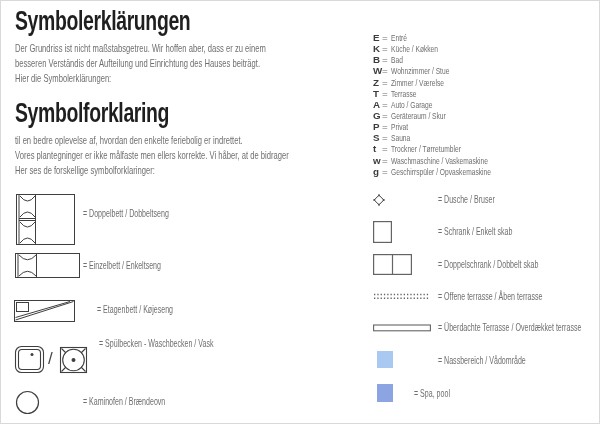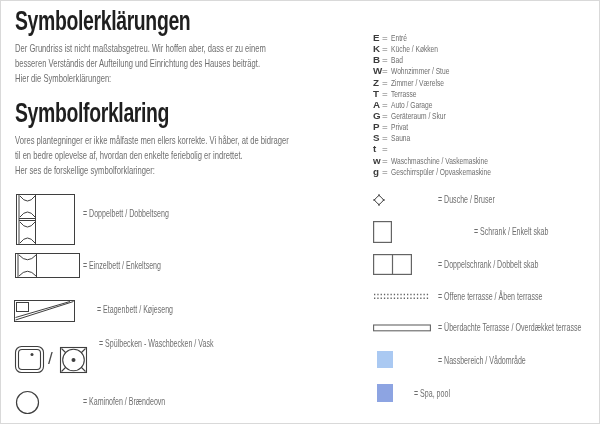--- a/index.html
+++ b/index.html
@@ -38,22 +38,22 @@
   <div class="abs intro" style="left:14px; top:40px;">
     <div><span class="cond">Der Grundriss ist nicht maßstabsgetreu. Wir hoffen aber, dass er zu einem</span></div>
     <div><span class="cond">besseren Verständis der Aufteilung und Einrichtung des Hauses beiträgt.</span></div>
     <div><span class="cond">Hier die Symbolerklärungen:</span></div>
   </div>
 
   <div class="abs" style="left:14px; top:97px;">
     <h1><span class="cond">Symbolforklaring</span></h1>
   </div>
   <div class="abs intro" style="left:14px; top:132px;">
+    <div><span class="cond">til en bedre oplevelse af, hvordan den enkelte feriebolig er indrettet.</span></div>
     <div><span class="cond">Vores plantegninger er ikke målfaste men ellers korrekte. Vi håber, at de bidrager</span></div>
-    <div><span class="cond">til en bedre oplevelse af, hvordan den enkelte feriebolig er indrettet.</span></div>
     <div><span class="cond">Her ses de forskellige symbolforklaringer:</span></div>
   </div>
 
   <div>
 
     <div>
       <svg class="abs ic-dark" style="left:13px; top:192px;" width="63" height="53" viewBox="0 0 63 53" fill="none" stroke="currentColor" stroke-width="1">
         <rect x="2.5" y="1.5" width="58" height="50"></rect>
         <line x1="5" y1="1.5" x2="5" y2="51.5"></line>
         <line x1="21.5" y1="1.5" x2="21.5" y2="51.5"></line>
@@ -173,20 +173,21 @@
       <span class="code-label"><span class="cond-n">Privat</span></span>
     </div>
     <div class="code-row">
       <span class="code-letter">S</span>
       <span class="code-eq">=</span>
       <span class="code-label"><span class="cond-n">Sauna</span></span>
     </div>
     <div class="code-row">
       <span class="code-letter">t</span>
       <span class="code-eq">=</span>
+      <span class="code-label"><span class="cond-n">Trockner / Tørretumbler</span></span>
     </div>
     <div class="code-row">
       <span class="code-letter">w</span>
       <span class="code-eq">=</span>
       <span class="code-label"><span class="cond-n">Waschmaschine / Vaskemaskine</span></span>
     </div>
     <div class="code-row">
       <span class="code-letter">g</span>
       <span class="code-eq">=</span>
       <span class="code-label"><span class="cond-n">Geschirrspüler / Opvaskemaskine</span></span>
@@ -205,21 +206,21 @@
       </svg>
       <div class="abs sym-label" style="left:437px; top:192px;">
         <span class="cond-n">= Dusche / Bruser</span>
       </div>
     </div>
 
     <div>
       <svg class="abs ic-mid" style="left:372px; top:220px;" width="19" height="22" viewBox="0 0 19 22" fill="none" stroke="currentColor" stroke-width="1.2">
         <rect x="0.6" y="0.6" width="17.8" height="20.8"></rect>
       </svg>
-      <div class="abs sym-label" style="left:437px; top:224px;margin-left:36px;">
+      <div class="abs sym-label" style="left:437px; top:224px;">
         <span class="cond-n">= Schrank / Enkelt skab</span>
       </div>
     </div>
 
     <div>
       <svg class="abs ic-mid" style="left:372px; top:253px;" width="39" height="21" viewBox="0 0 39 21" fill="none" stroke="currentColor" stroke-width="1.2">
         <rect x="0.6" y="0.6" width="37.8" height="19.8"></rect>
         <line x1="19.5" y1="0.6" x2="19.5" y2="20.4"></line>
       </svg>
       <div class="abs sym-label" style="left:437px; top:257px;">

